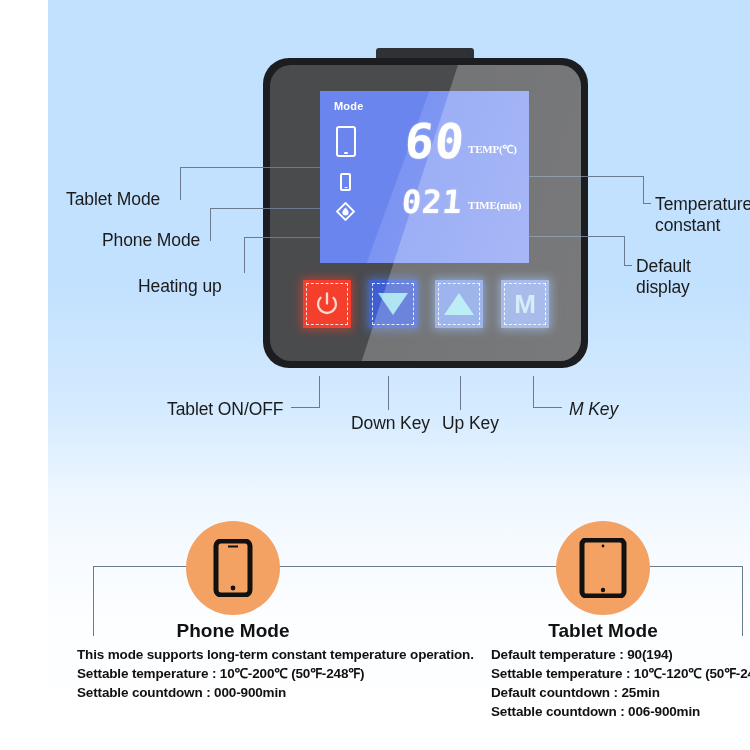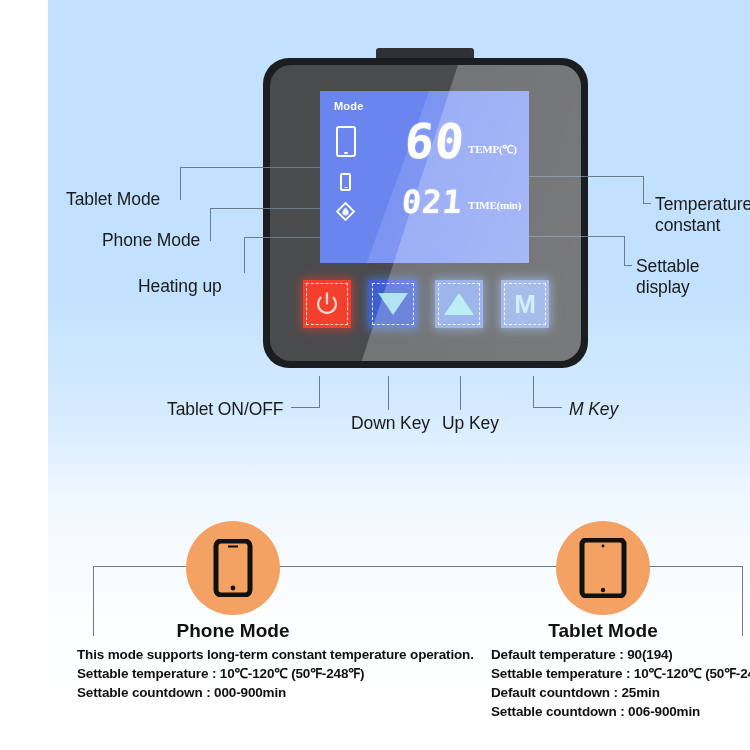--- a/index.html
+++ b/index.html
@@ -372,21 +372,21 @@
   <div class="ln h" style="left:472px; top:176px; width:123px;"></div>
   <div class="ln v" style="left:595px; top:176px; height:28px;"></div>
   <div class="ln h" style="left:595px; top:203px; width:8px;"></div>
 
   <div class="ln h" style="left:466px; top:236px; width:110px;"></div>
   <div class="ln v" style="left:576px; top:236px; height:30px;"></div>
   <div class="ln h" style="left:576px; top:265px; width:8px;"></div>
 
   <div class="callout" style="left:607px; top:194px;">Temperature
 constant</div>
-  <div class="callout" style="left:588px; top:256px;">Settable
+  <div class="callout" style="left:588px; top:256px;">Default
 display</div>
 
   <div class="ln v" style="left:271px; top:376px; height:32px;"></div>
   <div class="ln h" style="left:243px; top:407px; width:29px;"></div>
 
   <div class="ln v" style="left:340px; top:376px; height:34px;"></div>
 
   <div class="ln v" style="left:412px; top:376px; height:34px;"></div>
 
   <div class="ln v" style="left:485px; top:376px; height:32px;"></div>
@@ -414,20 +414,20 @@
       <rect x="3" y="2" width="42" height="56" rx="4" ry="4" fill="none" stroke="#111111" stroke-width="5"></rect>
       <circle cx="24" cy="52" r="2.2" fill="#111111"></circle>
       <circle cx="24" cy="8" r="1.4" fill="#111111"></circle>
     </svg>
   </div>
 
   <div id="title-phone" class="mode-title">Phone Mode</div>
   <div id="title-tablet" class="mode-title">Tablet Mode</div>
 
   <div id="desc-phone" class="mode-desc">This mode supports long-term constant temperature operation.
-Settable temperature : 10℃-120℃ (50℉-248℉)
+Settable temperature : 10℃-200℃ (50℉-248℉)
 Settable countdown : 000-900min</div>
   <div id="desc-tablet" class="mode-desc">Default temperature : 90(194)
 Settable temperature : 10℃-120℃ (50℉-248℉)
 Default countdown : 25min
 Settable countdown : 006-900min</div>
 
 </div>
 
 </body></html>

